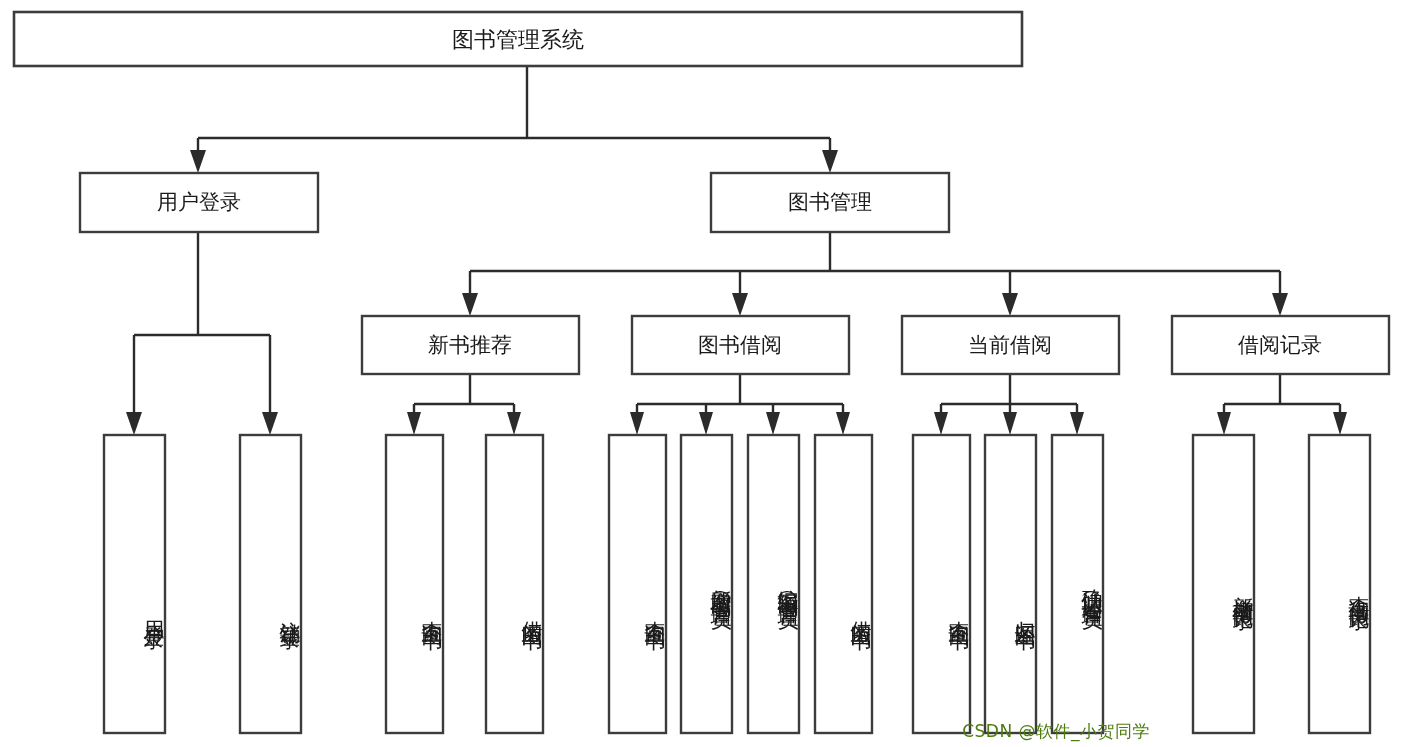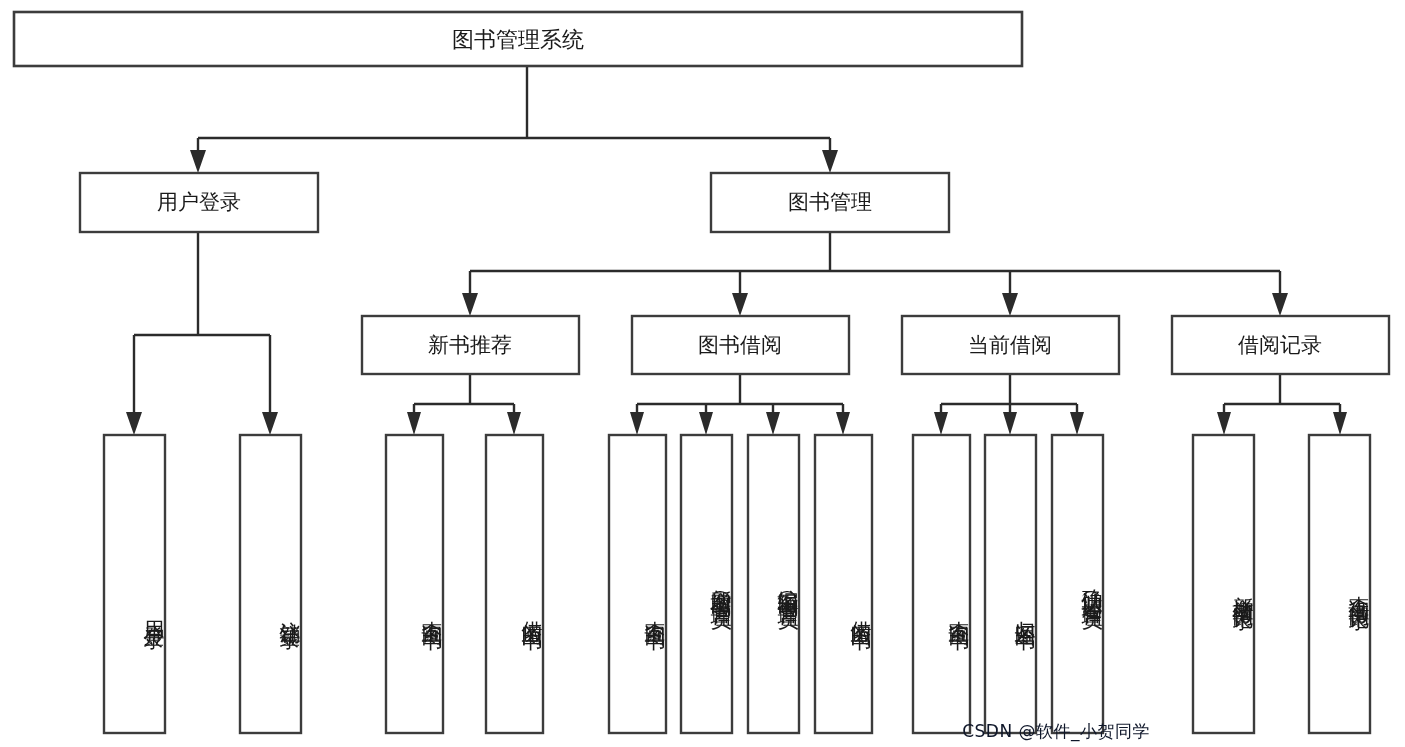--- a/index.html
+++ b/index.html
@@ -73,21 +73,21 @@
     white-space: nowrap;
     pointer-events: none;
     user-select: none;
   }
   .watermark {
     position: absolute;
     right: 8px;
     bottom: 4px;
     font-family: "DejaVu Sans", "Liberation Sans", sans-serif;
     font-size: 17px;
-    color: #0f172a;
+    color: #4d7c0f;
     letter-spacing: 0.5px;
     white-space: nowrap;
   }
 </style>
 </head>
 <body>
 
 <div id="diagram-root">
 
   <svg id="tree-svg" viewBox="0 0 1405 747" xmlns="http://www.w3.org/2000/svg">

